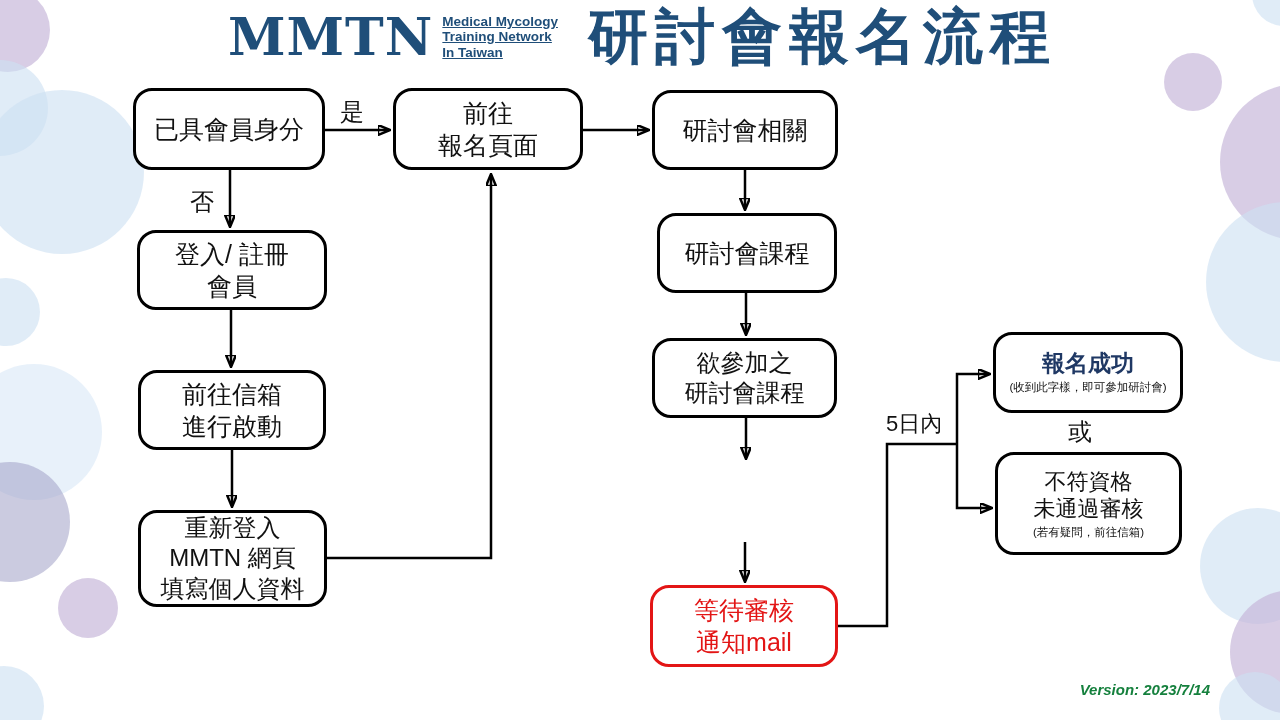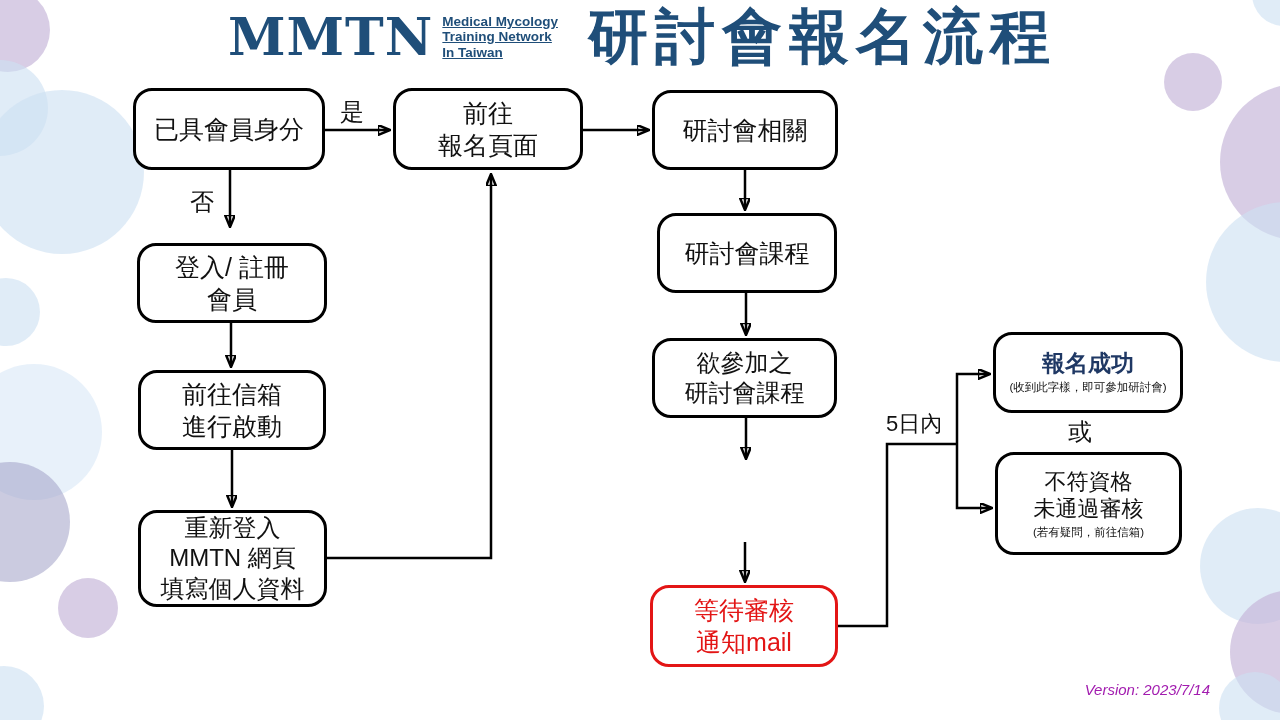--- a/index.html
+++ b/index.html
@@ -52,21 +52,21 @@
   .node-red .txt{color:var(--red);}
   .node .main-navy{color:var(--success-navy);font-weight:700;font-size:23px;line-height:1.2;white-space:pre-line;}
   .node .main2{font-size:22px;line-height:1.25;white-space:pre-line;}
   .node .sub{font-size:11.5px;line-height:1.3;color:#111;white-space:nowrap;margin-top:2px;}
 
   .edge-label{position:absolute;font-size:24px;color:var(--ink);white-space:nowrap;}
   .edge-label.md{font-size:22px;}
 
   .version{
     position:absolute;right:70px;top:681px;font-size:15px;font-style:italic;
-    color:#a21caf;font-weight:400;text-align:right;
+    color:#15803d;font-weight:700;text-align:right;
   }
 </style>
 </head>
 <body>
 
 <div class="stage">
 
   <div class="circle c-purple" style="left:-34px;top:-12px;width:84px;height:84px;"></div>
   <div class="circle c-blue" style="left:-48px;top:60px;width:96px;height:96px;"></div>
   <div class="circle c-blue" style="left:-20px;top:90px;width:164px;height:164px;"></div>
@@ -120,21 +120,21 @@
 
   <div class="node" style="left:393px;top:88px;width:190px;height:82px;">
     <div class="txt">前往
 報名頁面</div>
   </div>
 
   <div class="node" style="left:652px;top:90px;width:186px;height:80px;">
     <div class="txt">研討會相關</div>
   </div>
 
-  <div class="node" style="left:137px;top:230px;width:190px;height:80px;margin-top:13px;">
+  <div class="node" style="left:137px;top:230px;width:190px;height:80px;">
     <div class="txt">登入/ 註冊
 會員</div>
   </div>
 
   <div class="node" style="left:138px;top:370px;width:188px;height:80px;">
     <div class="txt">前往信箱
 進行啟動</div>
   </div>
 
   <div class="node" style="left:138px;top:510px;width:189px;height:97px;">

